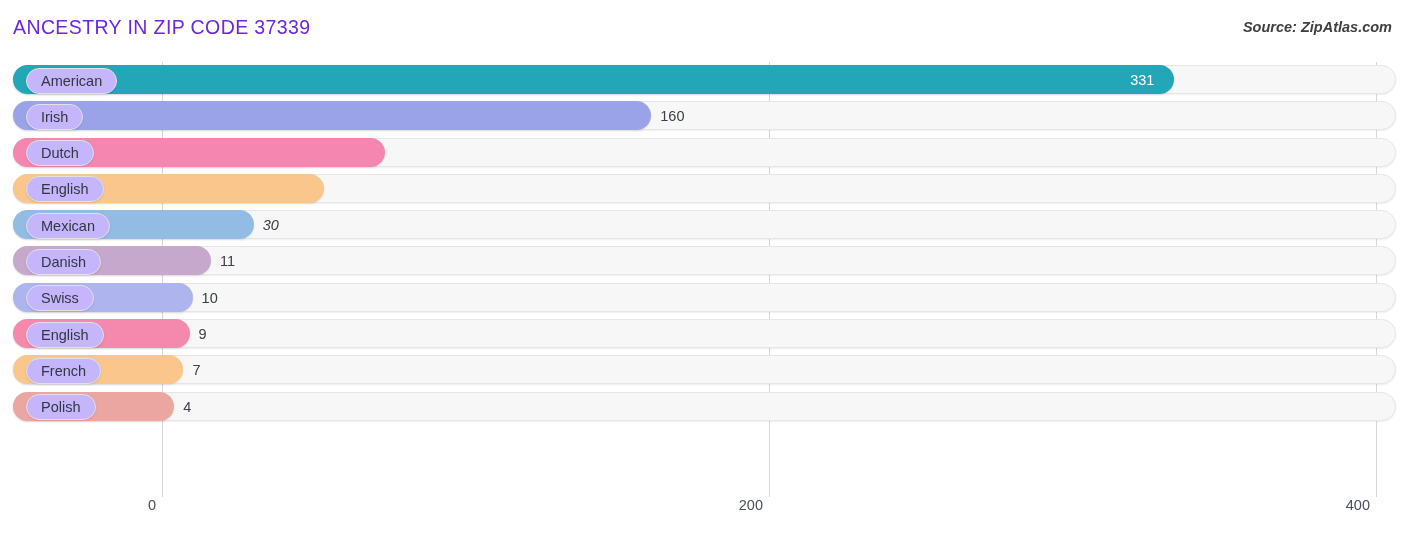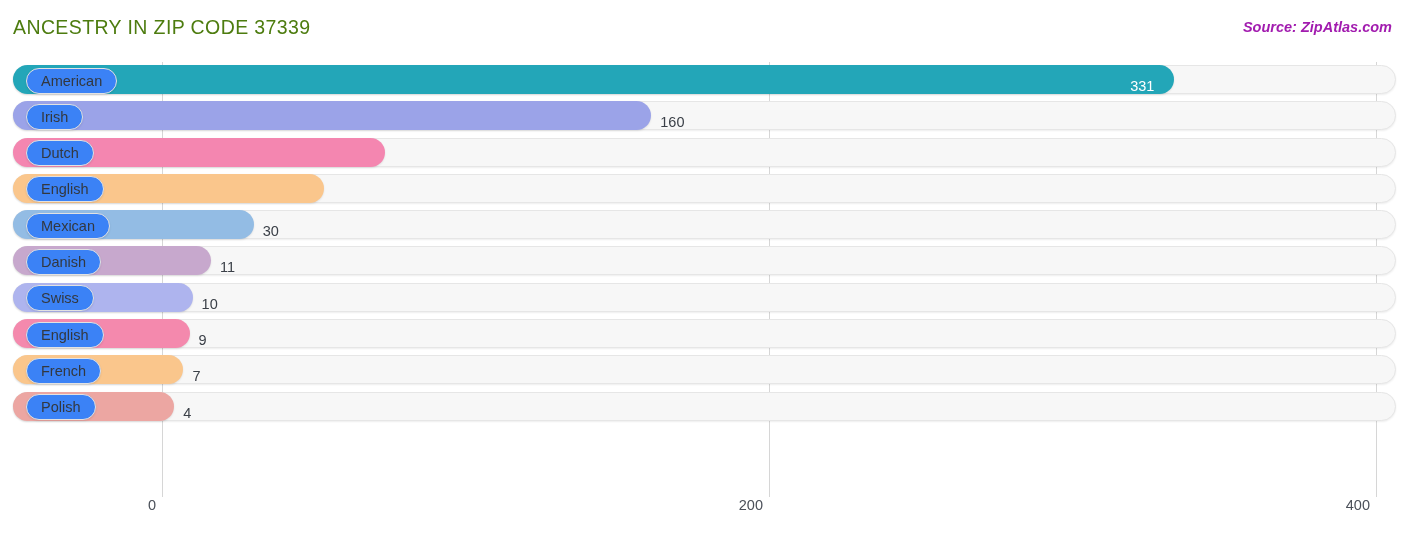--- a/index.html
+++ b/index.html
@@ -22,32 +22,32 @@
     background: #ffffff;
   }
 
   
   .chart-title {
     position: absolute;
     left: 13px;
     top: 16px;
     font-size: 19.5px;
     letter-spacing: .4px;
-    color: #4d7c0f;
+    color: #6d28d9;
     font-weight: 400;
     white-space: nowrap;
   }
   .chart-source {
     position: absolute;
     right: 14px;
     top: 19px;
     font-size: 14.5px;
     font-style: italic;
     font-weight: bold;
-    color: #a21caf;
+    color: #404040;
     white-space: nowrap;
   }
 
   
   .plot {
     position: absolute;
     left: 0;
     top: 62px;
     width: 1406px;
     height: 430px;
@@ -102,32 +102,32 @@
     box-shadow: 0 1px 2px rgba(0,0,0,.10);
   }
 
   .bar-label {
     position: absolute;
     left: 26px;
     top: 5.5px;
     height: 24px;
     line-height: 24px;
     padding: 0 14px;
-    background: #3b82f6;
+    background: #c4b5fd;
     border: 1px solid #e2e2e2;
     border-radius: 13px;
     font-size: 14.5px;
     color: #33383f;
     white-space: nowrap;
     box-shadow: 0 1px 2px rgba(0,0,0,.10);
   }
 
   .bar-value {
     position: absolute;
-    top: 16px;
+    top: 10px;
     font-size: 14.5px;
     color: #3b4048;
     white-space: nowrap;
   }
   .bar-value.inside {
     color: #ffffff;
   }
 
   
   .axis {
@@ -182,21 +182,21 @@
         <div class="row">
           <div class="track"></div>
           <div class="bar" style="width: 311.074px; background: rgb(250, 198, 140);"></div>
           <div class="bar-label">English</div>
           <div class="bar-value" style="left: 333.074px; margin-top: 39px;">53</div>
         </div>
         <div class="row">
           <div class="track"></div>
           <div class="bar" style="width: 240.74px; background: rgb(147, 188, 228);"></div>
           <div class="bar-label">Mexican</div>
-          <div class="bar-value" style="left: 262.74px;">30</div>
+          <div class="bar-value" style="left: 262.74px; font-style: italic;">30</div>
         </div>
         <div class="row">
           <div class="track"></div>
           <div class="bar" style="width: 197.928px; background: rgb(199, 168, 205);"></div>
           <div class="bar-label">Danish</div>
           <div class="bar-value" style="left: 219.928px;">11</div>
         </div>
         <div class="row">
           <div class="track"></div>
           <div class="bar" style="width: 179.58px; background: rgb(174, 180, 238);"></div>

